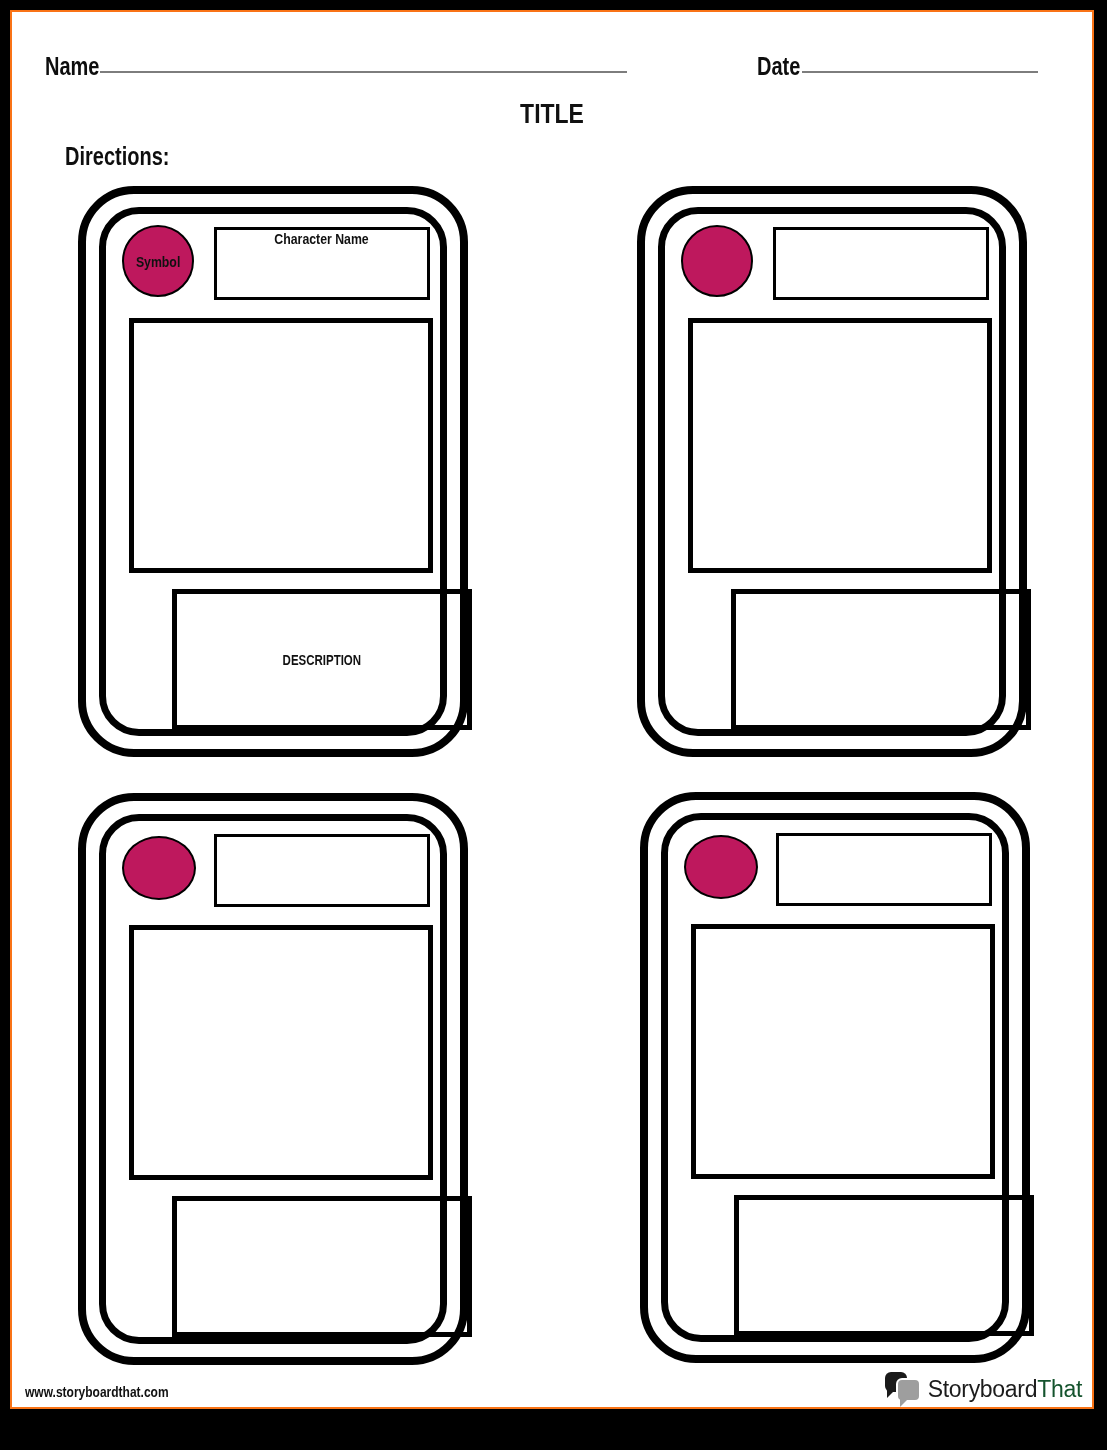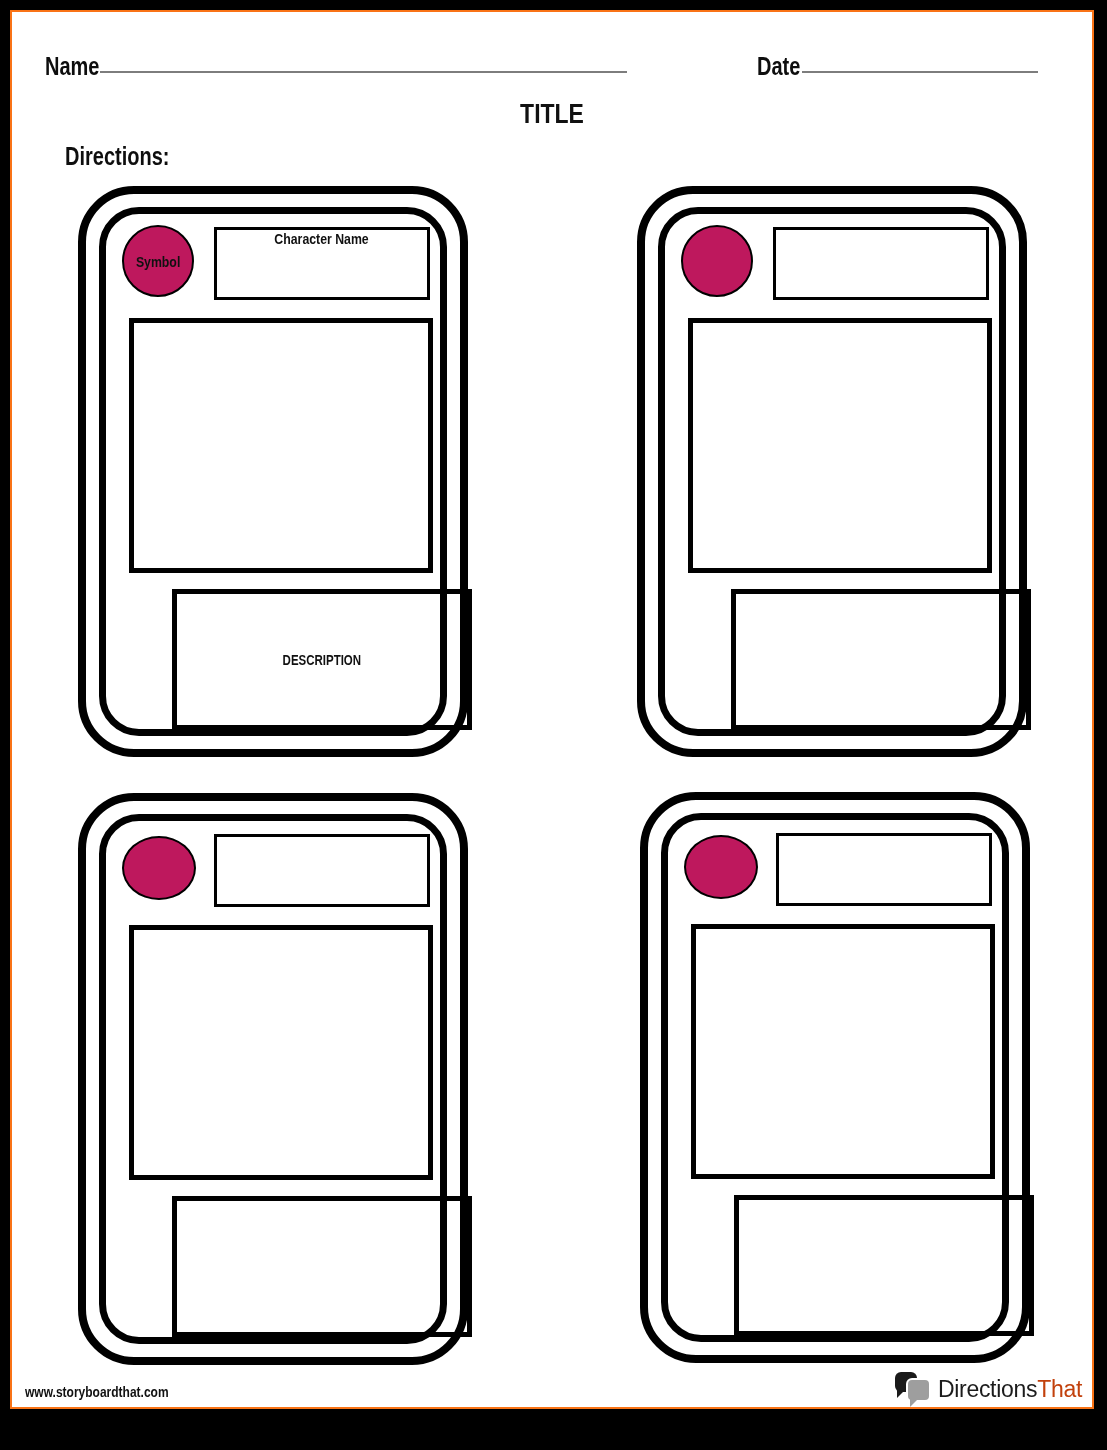--- a/index.html
+++ b/index.html
@@ -117,21 +117,21 @@
     border: 2px solid #fff;
   }
   .bubble-gray::after {
     content: ""; position: absolute; left: 2px; top: 19px;
     width: 0; height: 0;
     border-top: 8px solid #9e9e9e;
     border-right: 8px solid transparent;
   }
   .logo-text { font-size: 23px; letter-spacing: -0.3px; white-space: nowrap; }
   .logo-text .lt1 { color: #1c1c1c; }
-  .logo-text .lt2 { color: #c2410c; }
+  .logo-text .lt2 { color: #14532d; }
 </style>
 </head>
 <body>
 
 <div class="page">
 
   <span class="lbl name-label condl">Name</span>
   <span class="fill-line name-line"></span>
 
   <span class="lbl date-label condl">Date</span>
@@ -201,16 +201,16 @@
     </div>
   </div>
 
   <span class="footer-url condl">www.storyboardthat.com</span>
 
   <div class="logo">
     <span class="logo-icon">
       <span class="bubble-black"></span>
       <span class="bubble-gray"></span>
     </span>
-    <span class="logo-text"><span class="lt1">Directions</span><span class="lt2">That</span></span>
+    <span class="logo-text"><span class="lt1">Storyboard</span><span class="lt2">That</span></span>
   </div>
 
 </div>
 
 </body></html>

